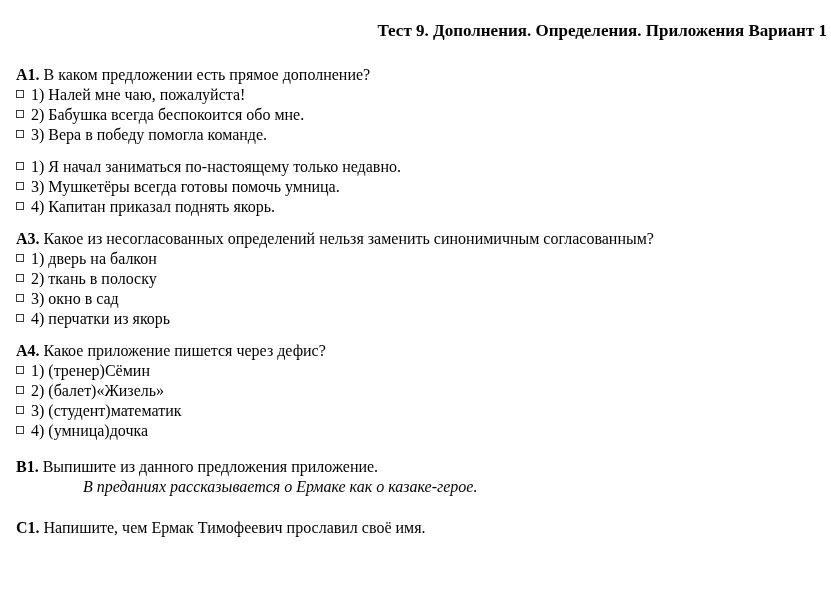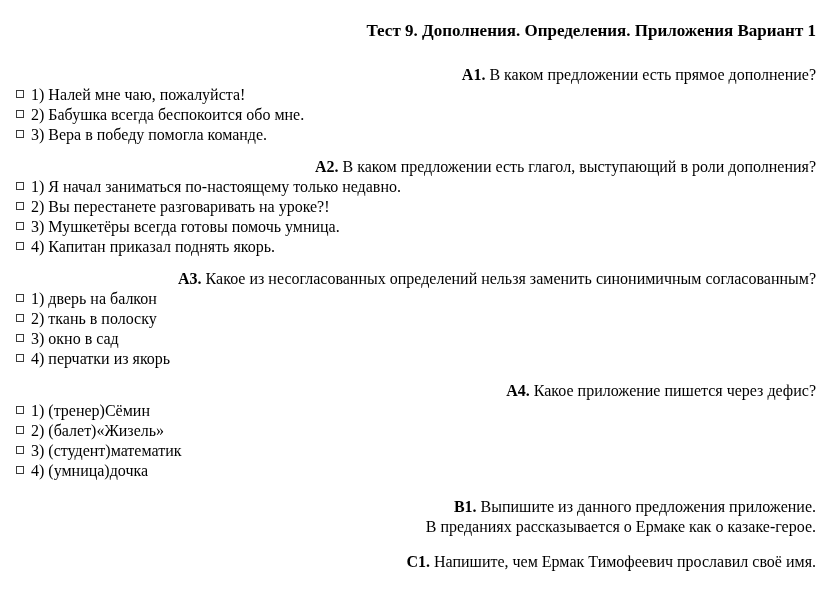--- a/index.html
+++ b/index.html
@@ -3,63 +3,61 @@
 <meta charset="utf-8">
 <style>
   html, body { margin: 0; padding: 0; }
   body {
     width: 831px; height: 598px;
     background: #ffffff; color: #000000;
     font-family: "Liberation Serif", "DejaVu Serif", serif;
     font-size: 16px; line-height: 20px;
     overflow: hidden;
   }
-  .page { padding: 21px 15px 0 16px; box-sizing: border-box; width: 831px; height: 458px; }
+  .page { padding: 21px 4px 0 16px; box-sizing: border-box; width: 831px; height: 458px; }
   .title {
     text-align: right;
     font-weight: bold;
     font-size: 17px;
     line-height: 20px;
     margin: 0 0 24px 0;
   }
-  p { margin: 0; text-align: right; }
+  p { margin: 0; }
   .question { margin-bottom: 12px; }
   .q-line b { font-weight: bold; }
   .option { white-space: nowrap; }
   .cb {
     display: inline-block;
     width: 6px; height: 6px;
     border: 1px solid #3a3a3a;
     background: #ffffff;
     margin-right: 7px;
     vertical-align: 2px;
   }
   .task { margin-bottom: 15px; }
-  .task-b1 { margin-top: 16px; margin-bottom: 15px; }
-  .indent { padding-left: 67px; }
+  .task-b1 { margin-top: 16px; margin-bottom: 21px; }
+  .indent { padding-left: 67px; font-style: italic; }
   .gap-before-c1 { }
 </style>
 </head>
 <body>
 
 <div class="page">
 
   <p class="title">Тест 9. Дополнения. Определения. Приложения Вариант 1</p>
 
   <div class="question">
     <p class="q-line"><b>А1.</b> <span>В каком предложении есть прямое дополнение?</span></p>
     <div class="option"><span class="cb"></span><span>1)</span> <span>Налей мне чаю, пожалуйста!</span></div>
     <div class="option"><span class="cb"></span><span>2)</span> <span>Бабушка всегда беспокоится обо мне.</span></div>
     <div class="option"><span class="cb"></span><span>3)</span> <span>Вера в победу помогла команде.</span></div>
   </div>
 
   <div class="question">
-    <p class="q-line"><b>А2.</b> <span>В каком предложении есть глагол, выступающий в роли дополнения?</span></p>
     <div class="option"><span class="cb"></span><span>1)</span> <span>Я начал заниматься по-настоящему только недавно.</span></div>
-    <div class="option"><span class="cb"></span><span>2)</span> <span>Вы перестанете разговаривать на уроке?!</span></div>
     <div class="option"><span class="cb"></span><span>3)</span> <span>Мушкетёры всегда готовы помочь умница.</span></div>
     <div class="option"><span class="cb"></span><span>4)</span> <span>Капитан приказал поднять якорь.</span></div>
   </div>
 
   <div class="question">
     <p class="q-line"><b>А3.</b> <span>Какое из несогласованных определений нельзя заменить синонимичным согласованным?</span></p>
     <div class="option"><span class="cb"></span><span>1)</span> <span>дверь на балкон</span></div>
     <div class="option"><span class="cb"></span><span>2)</span> <span>ткань в полоску</span></div>
     <div class="option"><span class="cb"></span><span>3)</span> <span>окно в сад</span></div>
     <div class="option"><span class="cb"></span><span>4)</span> <span>перчатки из якорь</span></div>

